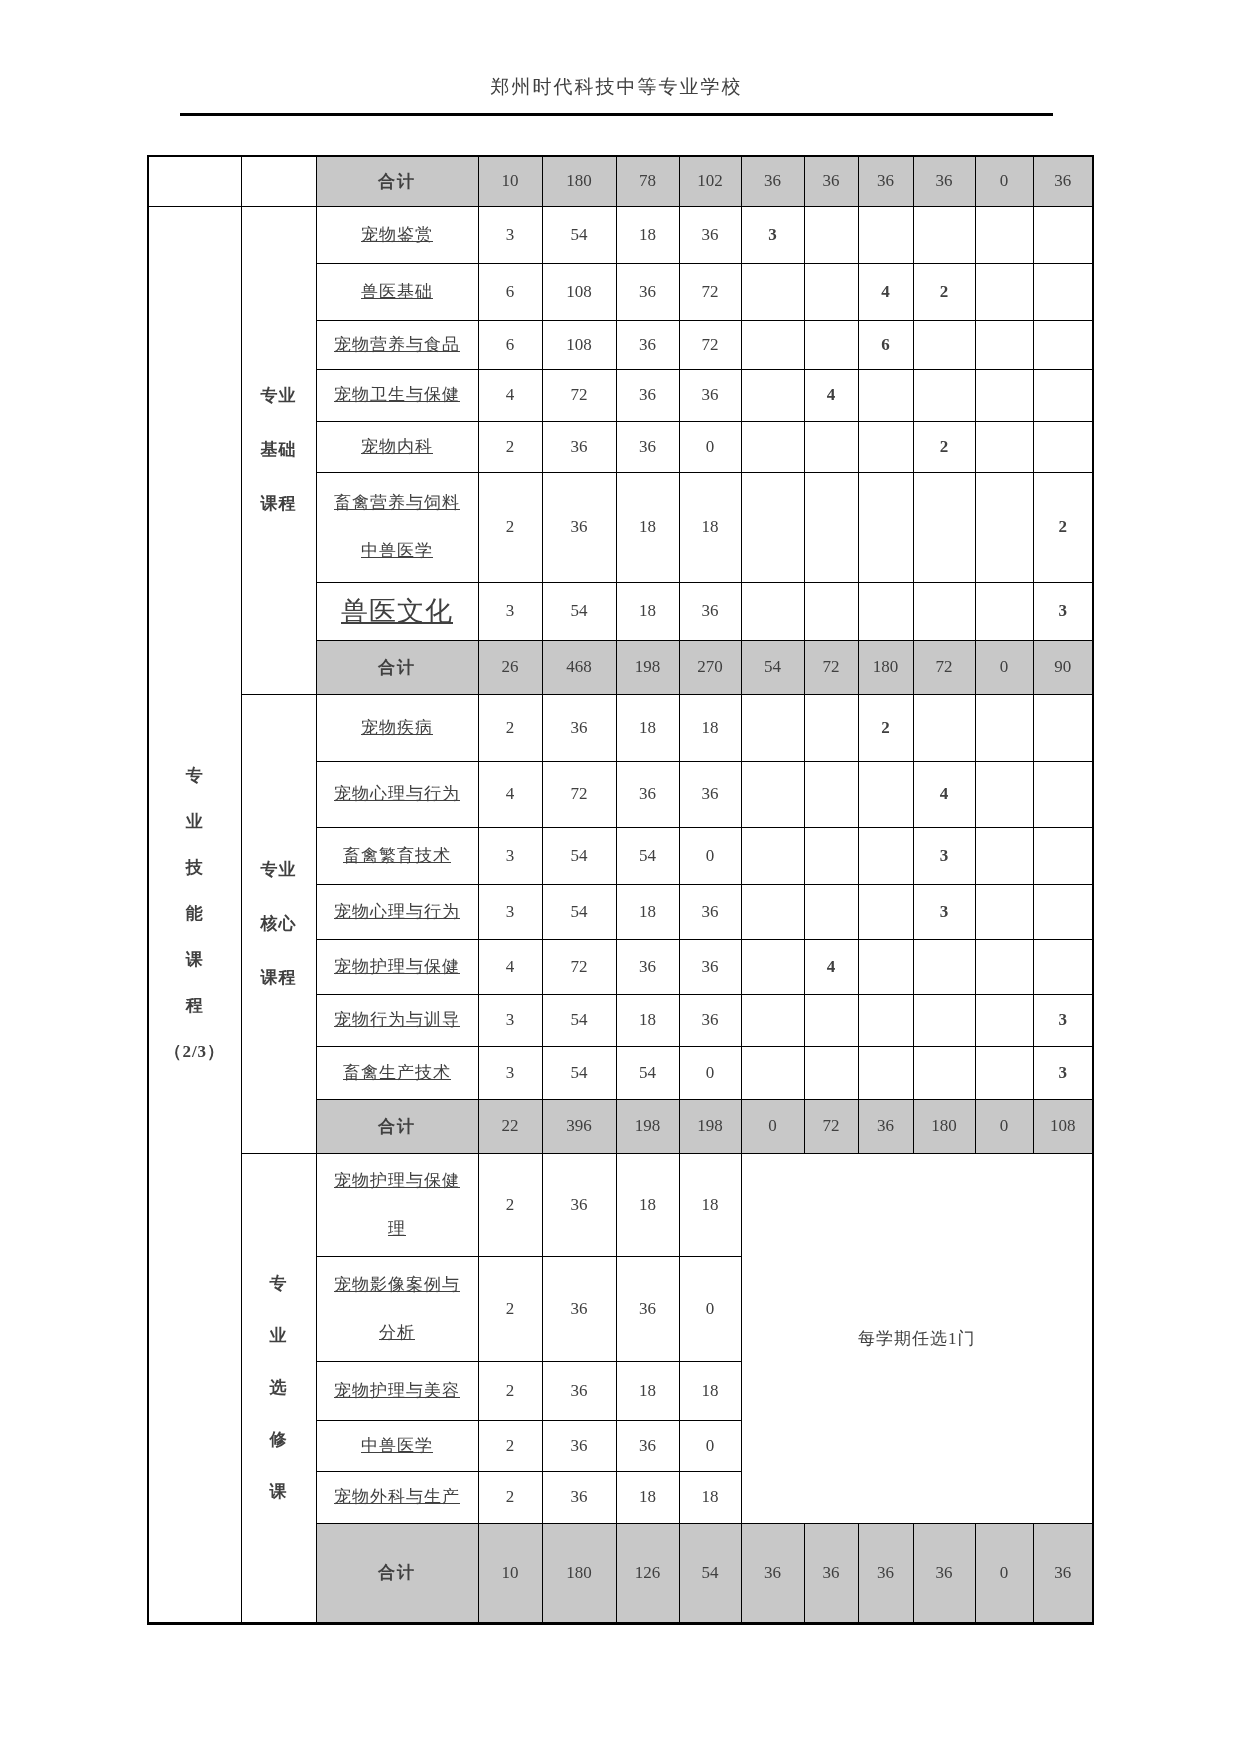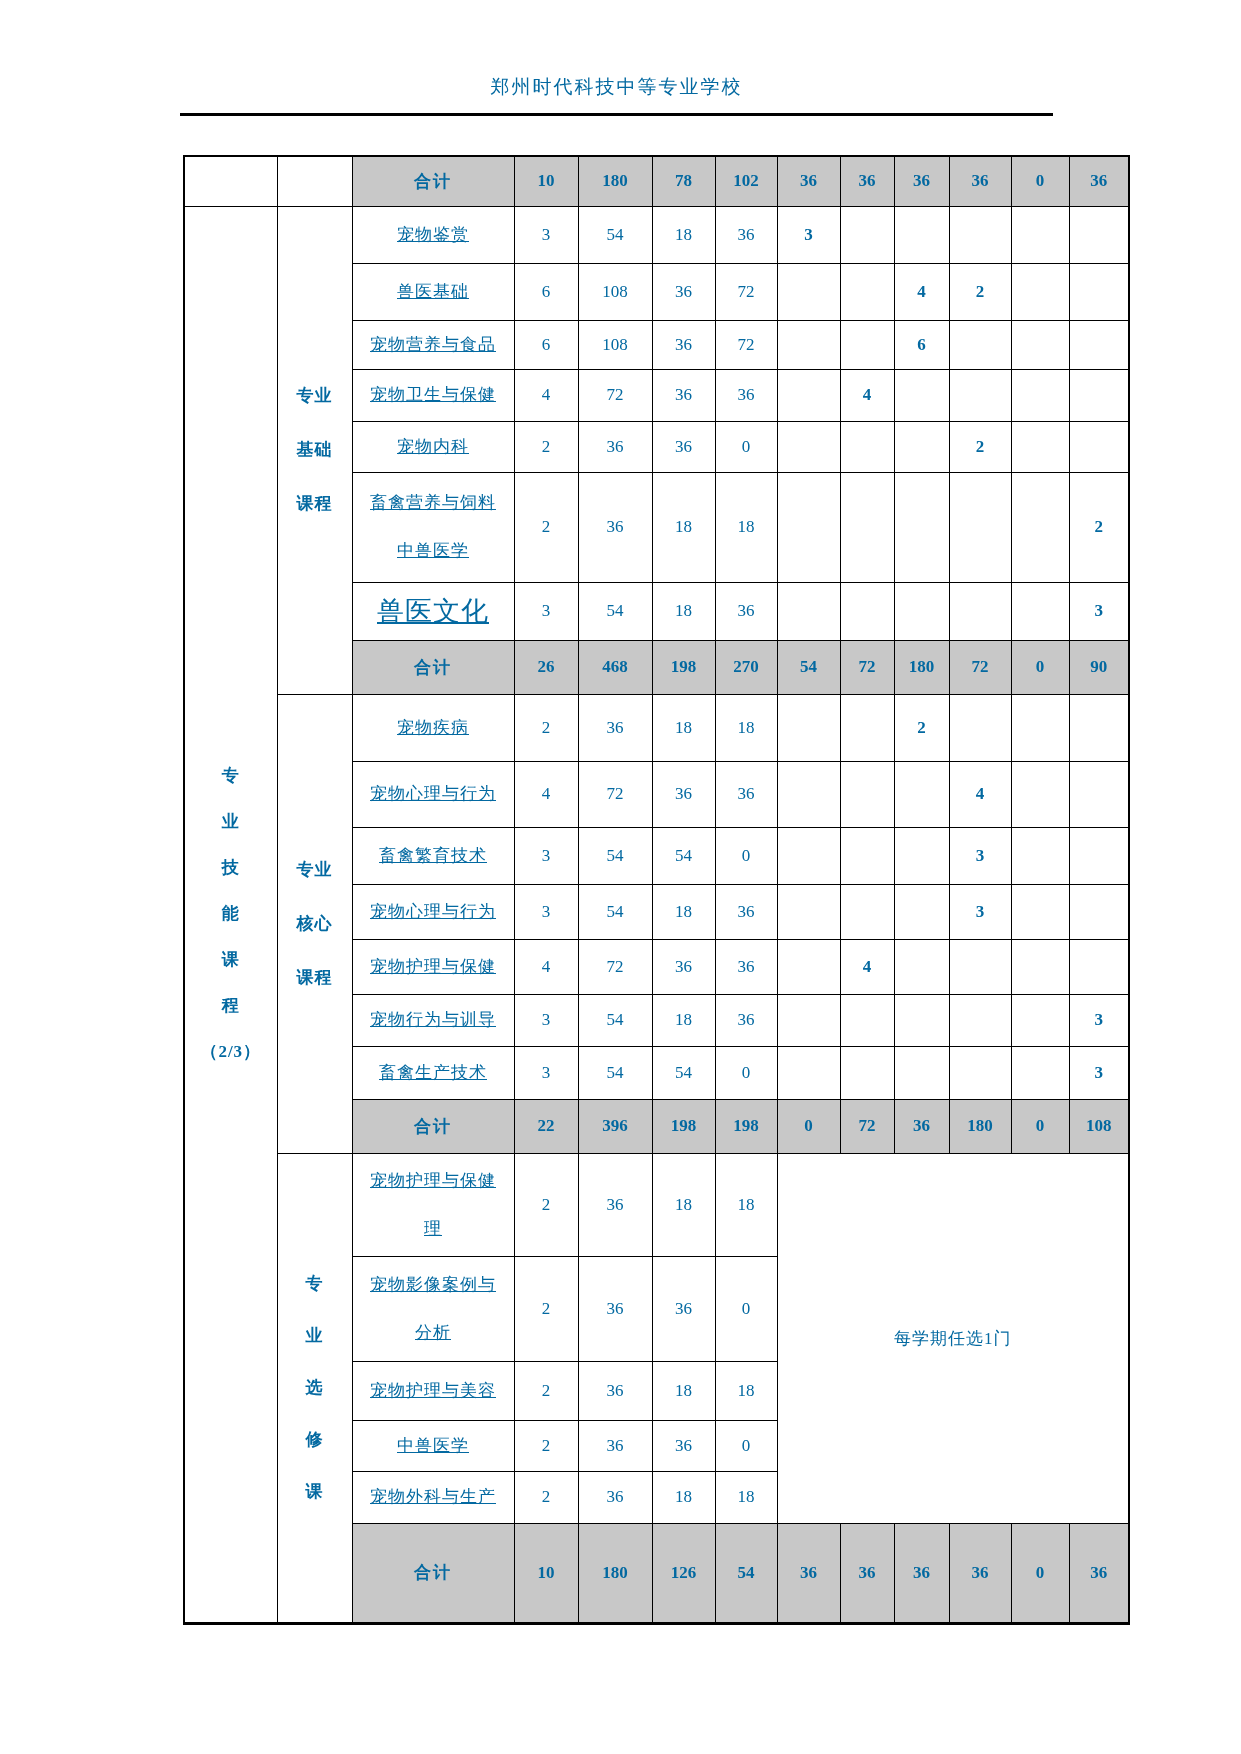--- a/index.html
+++ b/index.html
@@ -1,27 +1,27 @@
 <!DOCTYPE html>
 <html><head>
 <meta charset="utf-8">
 <style>
   html,body{margin:0;padding:0;background:#ffffff;}
   .page{position:relative;width:1241px;height:1754px;background:#fff;
-        font-family:"Liberation Serif","DejaVu Serif",serif;color:#0369a1;}
+        font-family:"Liberation Serif","DejaVu Serif",serif;color:#404040;}
   .school-title{position:absolute;top:74px;left:180px;width:873px;
         text-align:center;font-size:19px;letter-spacing:2px;}
   .title-rule{position:absolute;top:113px;left:180px;width:873px;height:3px;background:#000;}
   table.curriculum{position:absolute;top:155px;left:147px;width:946px;
         border-collapse:collapse;table-layout:fixed;}
   table.curriculum td{border:1px solid #000;text-align:center;vertical-align:middle;
         font-size:17px;padding:0;overflow:hidden;}
-  table.curriculum{border:2px solid #000;border-bottom:3px solid #000;margin-left:36px;}
+  table.curriculum{border:2px solid #000;border-bottom:3px solid #000;}
   .gray{background:#c8c8c8;}
-  .bold{font-weight:bold;}
+  .bold{font-weight:normal;}
   .course{white-space:pre-line;line-height:48px;letter-spacing:1px;text-decoration:underline;}
   .vlabel-main{white-space:pre-line;font-weight:bold;font-size:20px;line-height:46px;letter-spacing:1px;}
   .vlabel-sub{white-space:pre-line;font-weight:bold;font-size:20px;line-height:54px;letter-spacing:1px;}
   .sem{font-weight:bold;}
   .total-label{font-weight:bold;letter-spacing:2px;font-size:18px;}
   .note-cell{font-size:19px;letter-spacing:1px;}
 </style>
 </head>
 <body>
 

